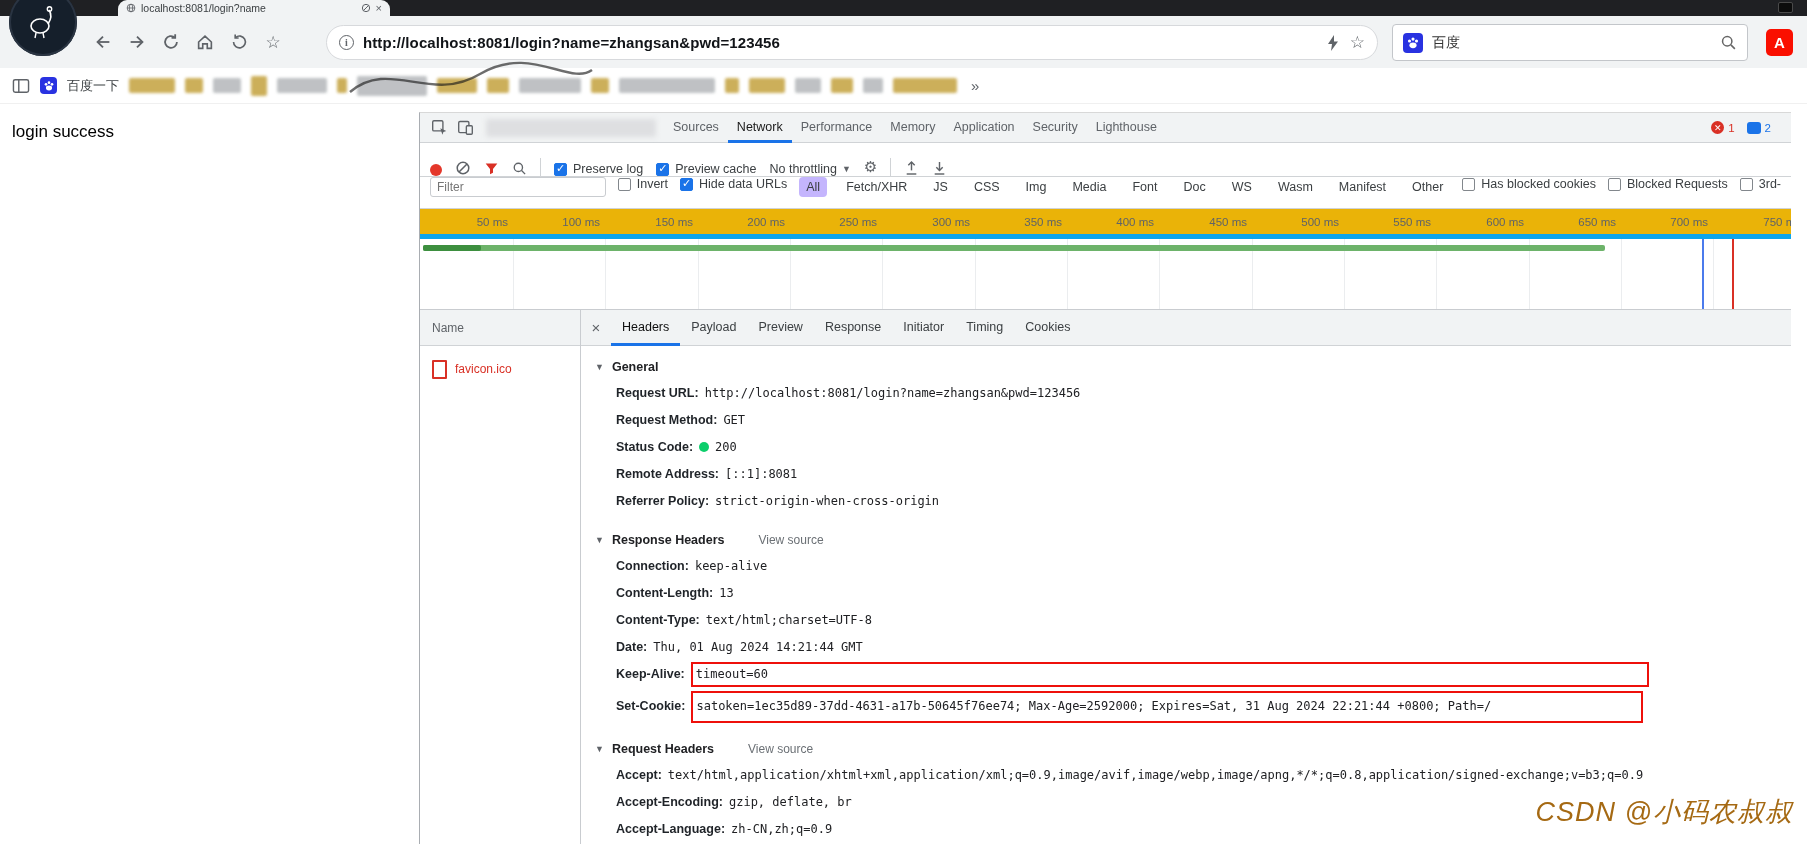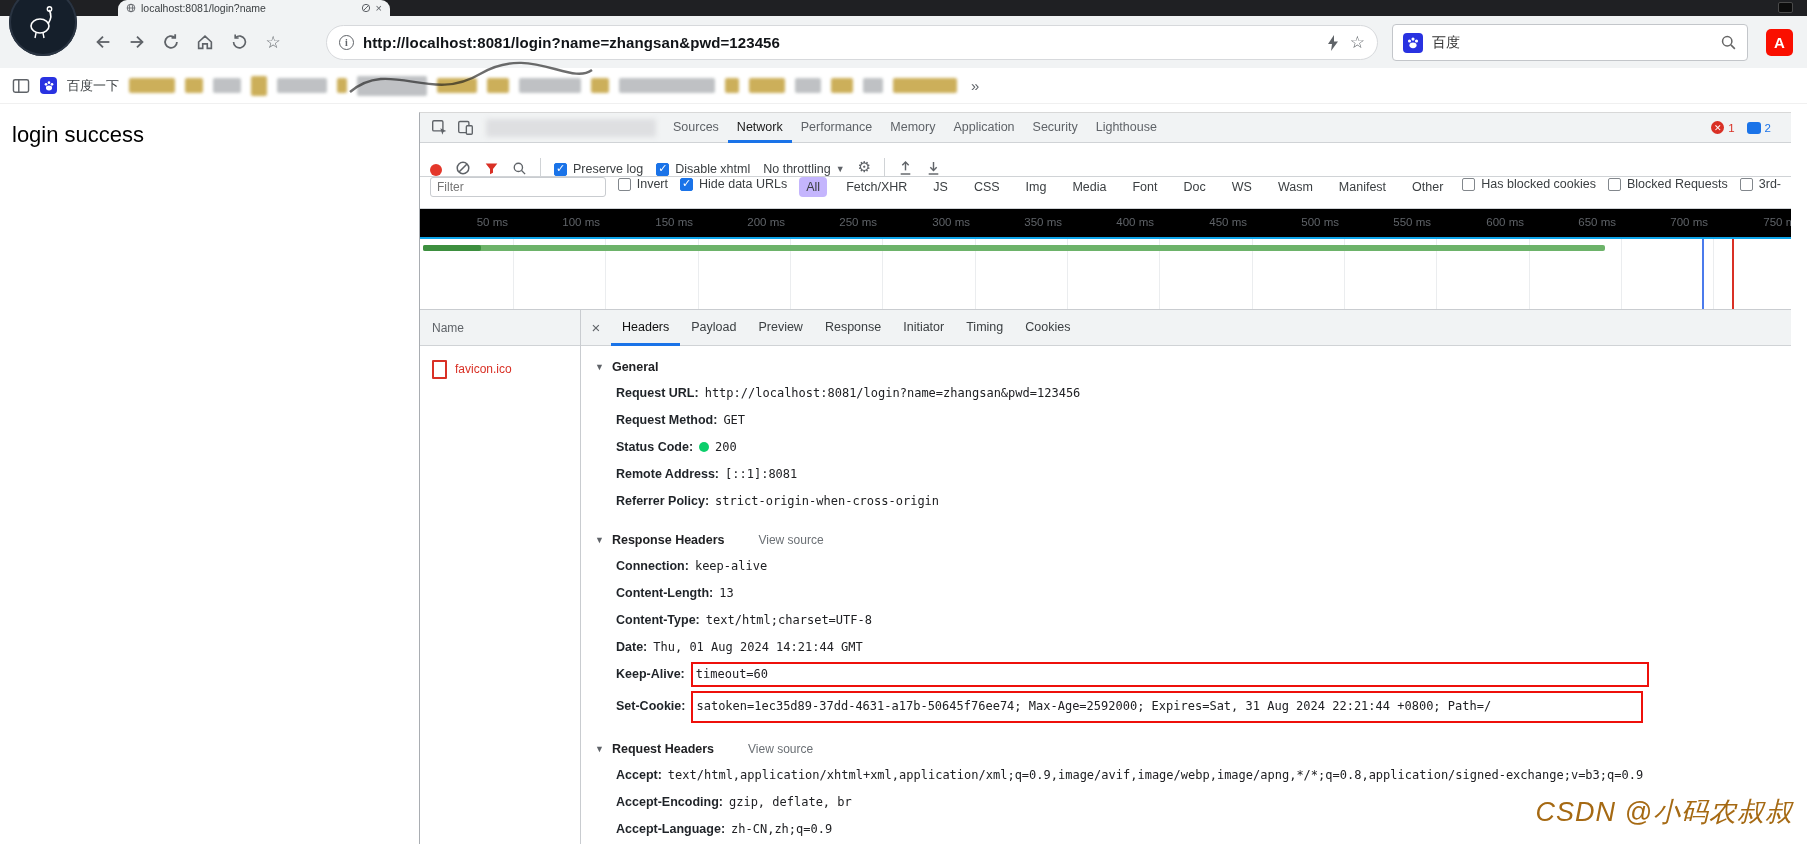--- a/index.html
+++ b/index.html
@@ -46,21 +46,21 @@
   .bm-label{ font-size:13px; color:#3c4043; flex:0 0 auto; }
   .redacted{ height:15px; border-radius:2px; filter:blur(1.6px); opacity:.85; flex:0 0 auto;}
   .r-gold{ background:#c4a23e; }
   .r-gray{ background:#b4b7ba; }
   .r-tall{ height:20px; }
   .bm-chev{ font-size:15px; color:#5f6368; margin-left:4px;}
   .scribble{ position:absolute; left:340px; top:52px; z-index:15; pointer-events:none; opacity:.85;}
 
   
   .page{ position:absolute; left:0; top:104px; width:435px; height:740px; background:#fff; }
-  .page-text{ position:absolute; left:12px; top:18px; font-size:22px; color:#000; }
+  .page-text{ position:absolute; left:12px; top:18px; font-size:17px; color:#000; }
 
   
   .devtools{ position:absolute; left:419px; top:112px; width:1372px; height:732px; background:#fff;
              border-left:1px solid #a9adb2; border-top:1px solid #d8d8d8; font-size:12.5px; color:#3c4043; overflow:hidden;}
   .dt-tabbar{ height:30px; background:#f1f3f4; border-bottom:1px solid #d0d3d6; display:flex; align-items:center; padding:0 6px; }
   .dt-ticon{ width:26px; height:24px; display:flex; align-items:center; justify-content:center; flex:0 0 auto;}
   .dt-blur{ width:170px; height:18px; background:#dedfe1; border-radius:2px; filter:blur(2.5px); margin:0 8px; flex:0 0 auto;}
   .dt-tab{ padding:0 9px; height:30px; line-height:29px; color:#5f6368; white-space:nowrap; flex:0 0 auto; cursor:default;}
   .dt-tab.sel{ color:#1a1a1a; box-shadow:inset 0 -3px 0 #1a73e8; }
   .dt-badges{ margin-left:auto; display:flex; align-items:center; gap:12px; padding-right:14px; }
@@ -83,21 +83,21 @@
   .caret{ font-size:9px; color:#5f6368; }
   .ico-gear{ font-size:15px; color:#5f6368; }
 
   .dt-filterrow{ height:32px; display:flex; align-items:flex-start; gap:12px; padding:0 10px; border-bottom:1px solid #d0d3d6; overflow:hidden; }
   .filter-input{ width:198px; height:20px; border:1px solid #c9ccd0; border-radius:3px; font-size:12px; padding:0 6px;
                  font-family:"Liberation Sans", sans-serif; color:#202124; background:#fff;}
   .ftype{ padding:3px 7px; border-radius:4px; white-space:nowrap; color:#3c4043; flex:0 0 auto;}
   .ftype.sel{ background:#c4b5fd; }
   .cbgroup{ display:flex; align-items:center; gap:6px; flex:0 0 auto;}
 
-  .dt-ruler{ height:30px; position:relative; border-bottom:2px solid #0ea5e9; background:#000000; }
+  .dt-ruler{ height:30px; position:relative; border-bottom:5px solid #0ea5e9; background:#eab308; }
   .tick{ position:absolute; top:7px; width:70px; text-align:right; font-size:11.5px; color:#5f6368; white-space:nowrap;}
   .dt-overview{ height:71px; position:relative; background:#fff; border-bottom:1px solid #c9ccd0; overflow:hidden;}
   .gridline{ position:absolute; top:0; bottom:0; width:1px; background:#ebedef; }
   .ov-bar{ position:absolute; left:3px; top:6px; height:6px; width:1182px; background:#6db36a; border-radius:2px;}
   .ov-bar-head{ position:absolute; left:3px; top:6px; height:6px; width:58px; background:#3d8f3f; border-radius:2px;}
   .mk-blue{ position:absolute; top:0; bottom:0; width:2px; background:#4b7bec;}
   .mk-red{ position:absolute; top:0; bottom:0; width:2px; background:#d93025;}
 
   .dt-main{ position:absolute; left:0; top:197px; right:0; bottom:0; display:flex; }
   .names-col{ width:161px; flex:0 0 auto; border-right:1px solid #c9ccd0; display:flex; flex-direction:column; }
@@ -322,21 +322,21 @@
           <circle cx="8.5" cy="8.5" r="5.5" fill="none" stroke="#5f6368" stroke-width="1.8"></circle>
           <line x1="12.8" y1="12.8" x2="17.5" y2="17.5" stroke="#5f6368" stroke-width="1.8"></line>
         </svg>
       <div class="vsep"></div>
       <div class="cbgroup">
         <span class="cb on"></span>
         <span class="lbl">Preserve log</span>
       </div>
       <div class="cbgroup">
         <span class="cb on"></span>
-        <span class="lbl">Disable xhtml</span>
+        <span class="lbl">Preview cache</span>
       </div>
       <div class="throttle">
         <span class="lbl">No throttling</span>
         <span class="caret">▼</span>
       </div>
       <span class="ico-gear">⚙</span>
       <div class="vsep"></div>
       <svg width="15" height="16" viewBox="0 0 18 20">
           <line x1="3" y1="17.5" x2="15" y2="17.5" stroke="#5f6368" stroke-width="1.8"></line>
           <line x1="9" y1="2.5" x2="9" y2="13" stroke="#5f6368" stroke-width="1.8"></line>

